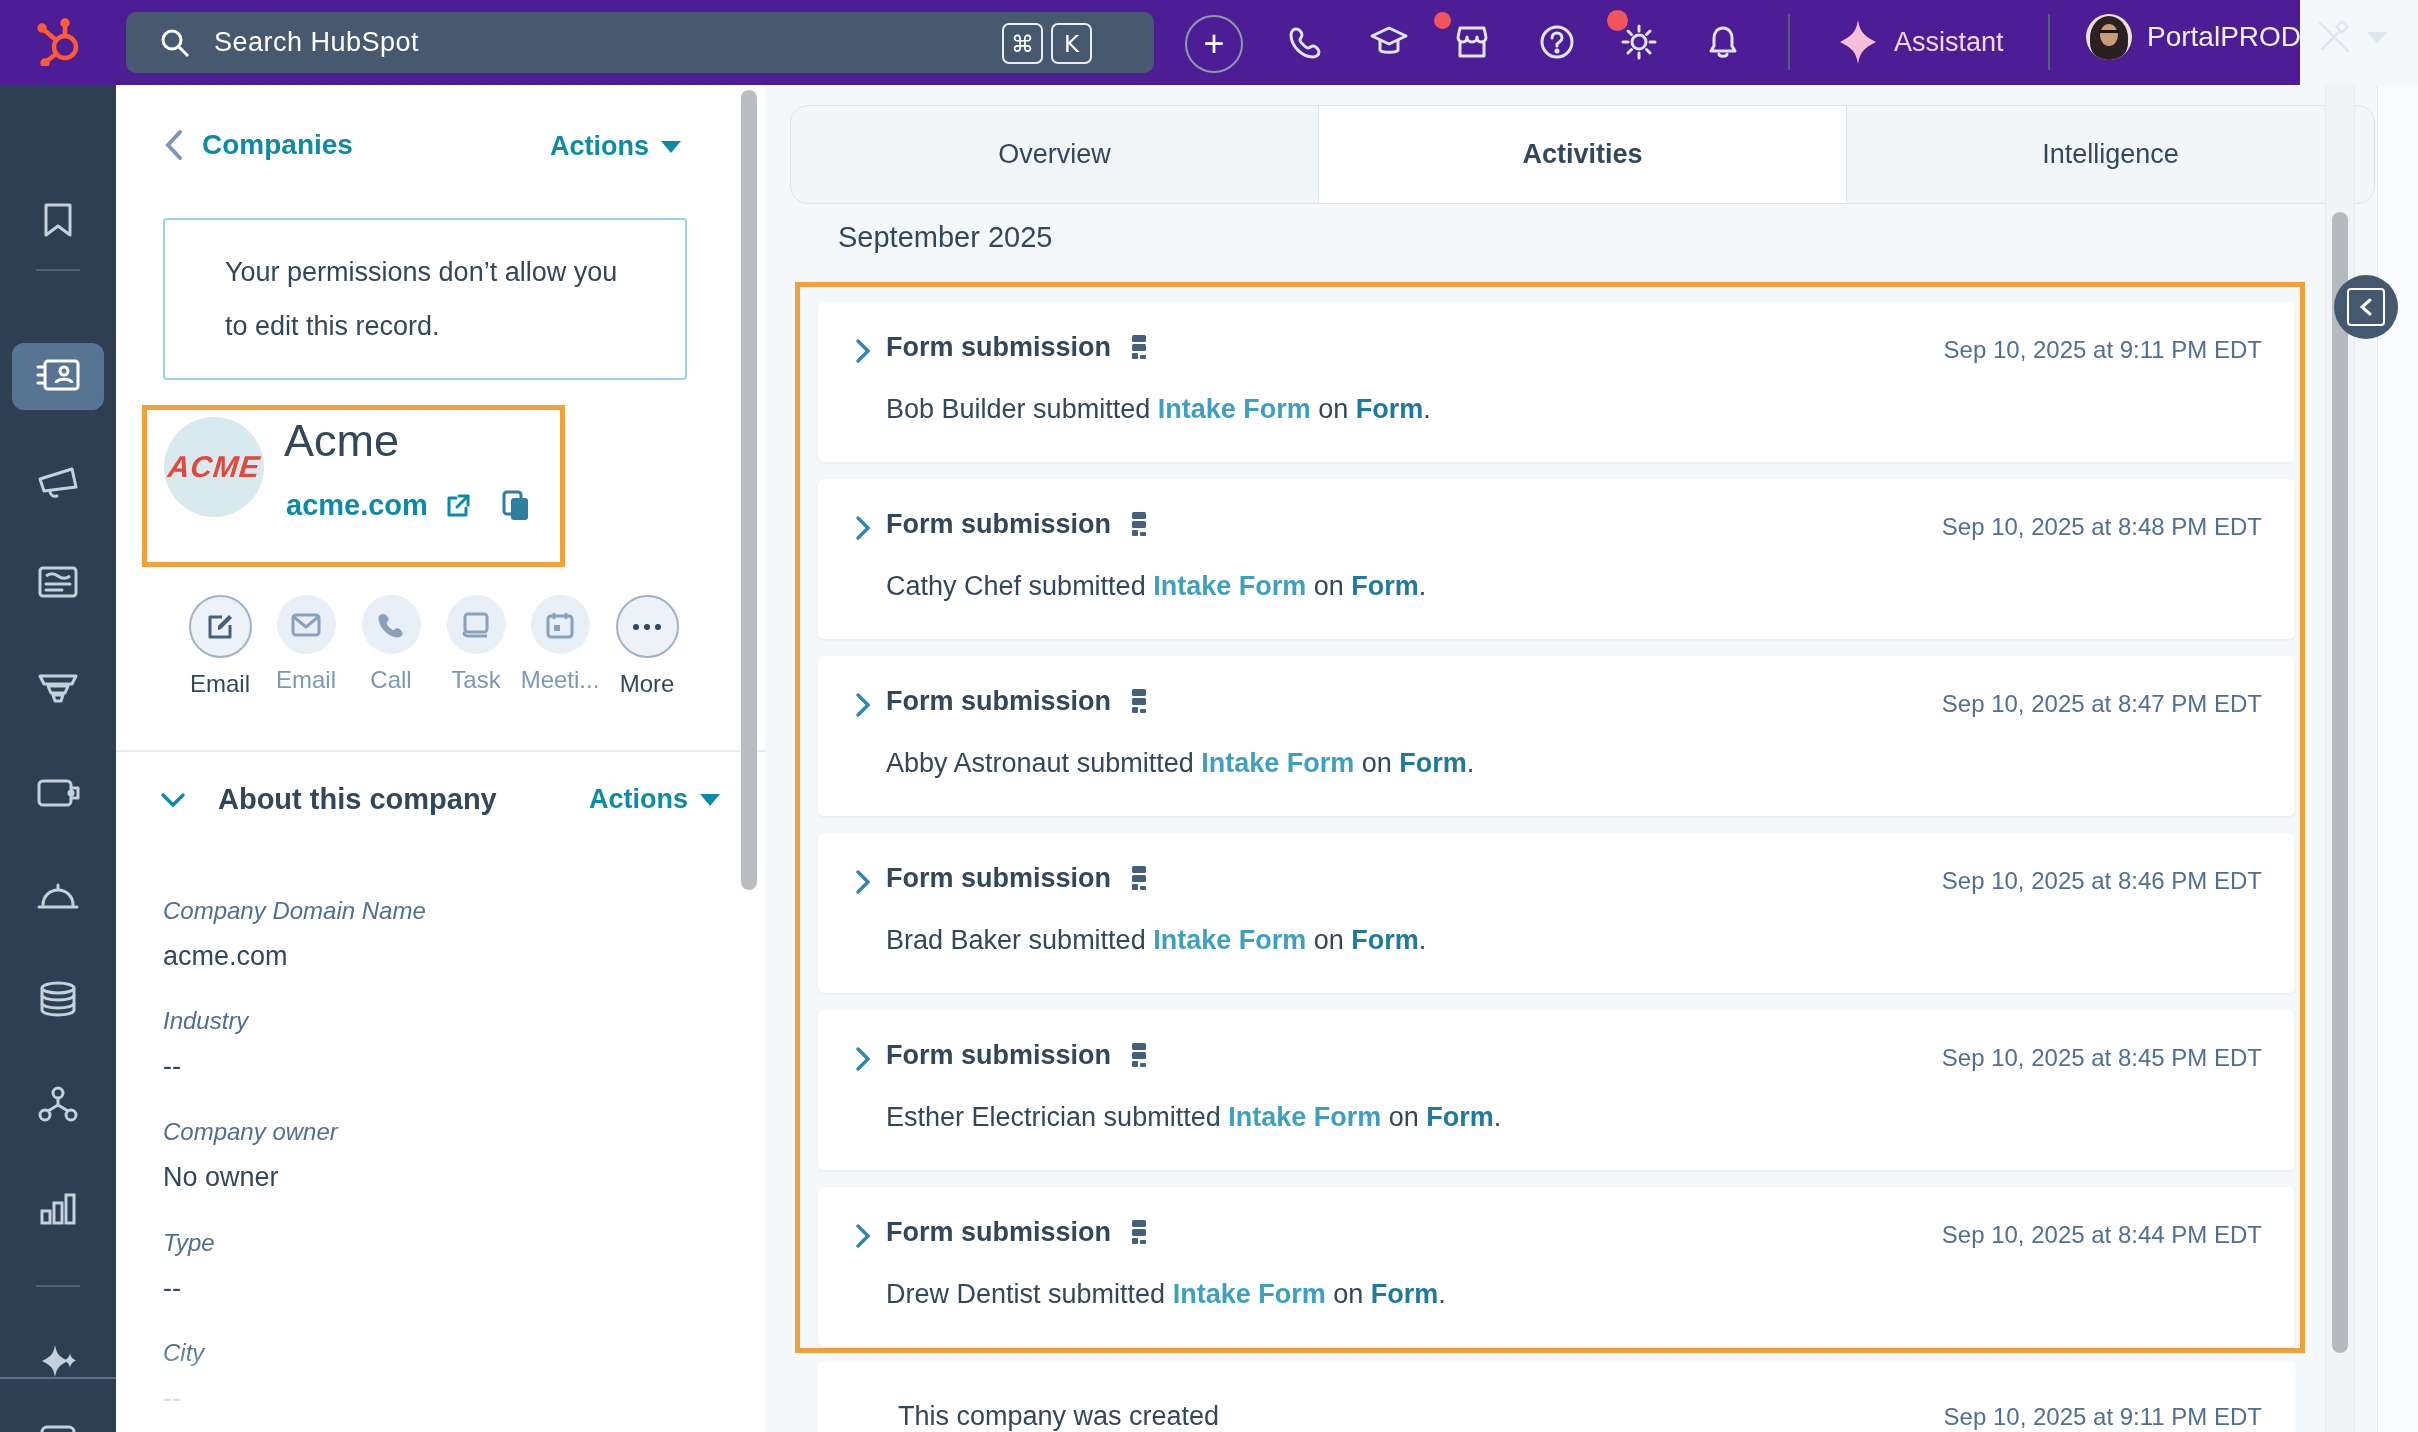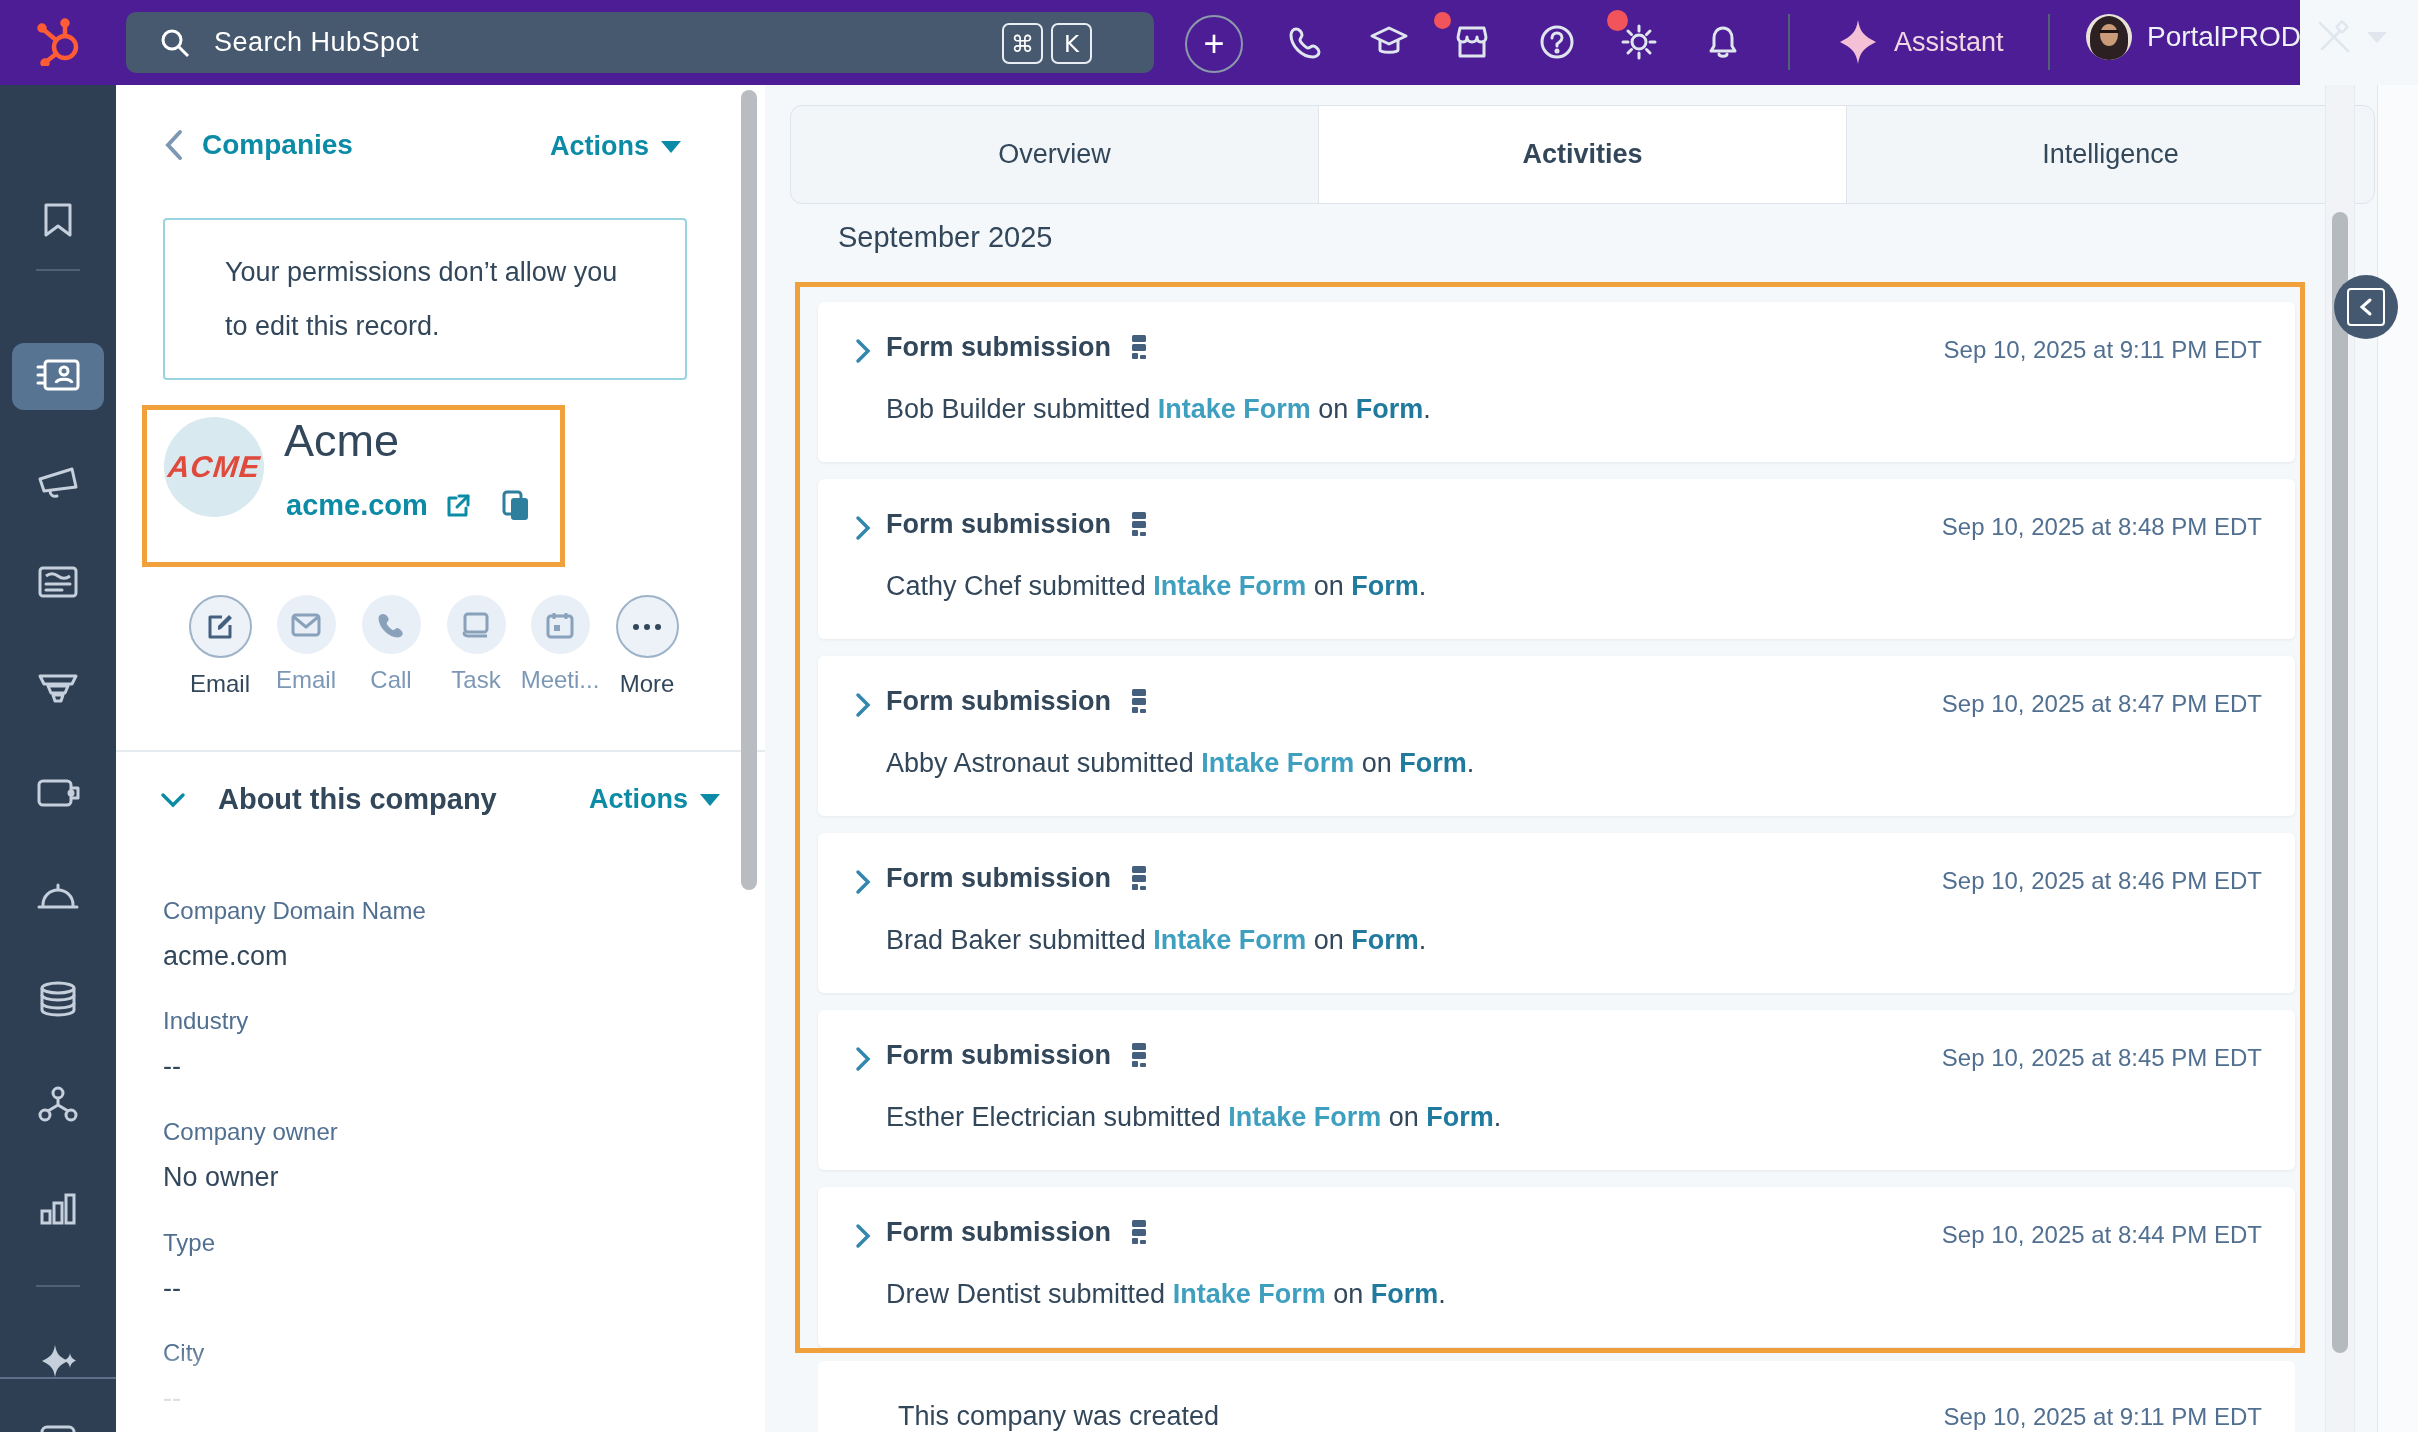--- a/index.html
+++ b/index.html
@@ -62,30 +62,30 @@
   #quick-actions{position:absolute;left:0;top:510px;width:649px;}
   .qa{position:absolute;display:flex;flex-direction:column;align-items:center;width:120px;transform:translateX(-60px);}
   .qa-circle{width:59px;height:59px;border-radius:50%;background:#e9eff6;display:flex;align-items:center;justify-content:center;color:#8aa1bb;}
   .qa-circle.ring{border:2px solid #9fb3c8;background:#edf2f8;}
   .qa-label{margin-top:12px;font-size:24px;color:#7c98b6;}
   .qa-label.dark{color:#33475b;}
   #panel-div1{position:absolute;left:0;top:665px;width:649px;height:2px;background:#e6ebf0;}
   #about-row{position:absolute;left:44px;top:698px;width:560px;display:flex;align-items:center;}
   #about-title{margin-left:32px;font-size:29px;font-weight:bold;color:#33475b;flex:1;}
   .field{position:absolute;left:47px;}
-  .field .flabel{font-size:24px;color:#516f90;}
+  .field .flabel{font-size:24px;color:#516f90;font-style:italic;}
   .field .fvalue{font-size:27px;color:#33475b;margin-top:16px;}
   #panel-fade{position:absolute;left:0;top:1262px;width:630px;height:85px;
     background:linear-gradient(to bottom,rgba(255,255,255,0),#ffffff 75%);}
   #lp-scroll{position:absolute;left:625px;top:5px;width:16px;height:800px;background:#b9bdc2;border-radius:8px;}
 
   
   #main{left:765px;top:85px;width:1653px;height:1347px;background:#f5f8fa;}
   #tabstrip{position:absolute;left:25px;top:20px;width:1585px;height:99px;display:flex;
-    border:1px solid #dde4ec;border-radius:12px;box-sizing:border-box;background:#f3f6f9;}
+    border:1px solid #dde4ec;border-radius:18px;box-sizing:border-box;background:#f3f6f9;}
   .tab{flex:1;display:flex;align-items:center;justify-content:center;font-size:27px;color:#33475b;
     border-right:1px solid #dde4ec;}
   .tab:last-child{border-right:none;}
   .tab.active{background:#ffffff;font-weight:bold;}
   #section-date{position:absolute;left:73px;top:136px;font-size:29px;color:#33475b;}
   #orange-box{position:absolute;left:30px;top:197px;width:1510px;height:1071px;border:5px solid #f0a13c;box-sizing:border-box;}
   .card{position:absolute;left:53px;width:1477px;height:160px;background:#ffffff;border-radius:6px;
     box-shadow:0 1px 3px rgba(45,62,80,.08);}
   .card-chevron{position:absolute;left:36px;top:36px;color:#3386ad;}
   .card-title{position:absolute;left:68px;top:30px;font-size:27px;font-weight:bold;color:#33475b;display:flex;align-items:center;gap:16px;}

